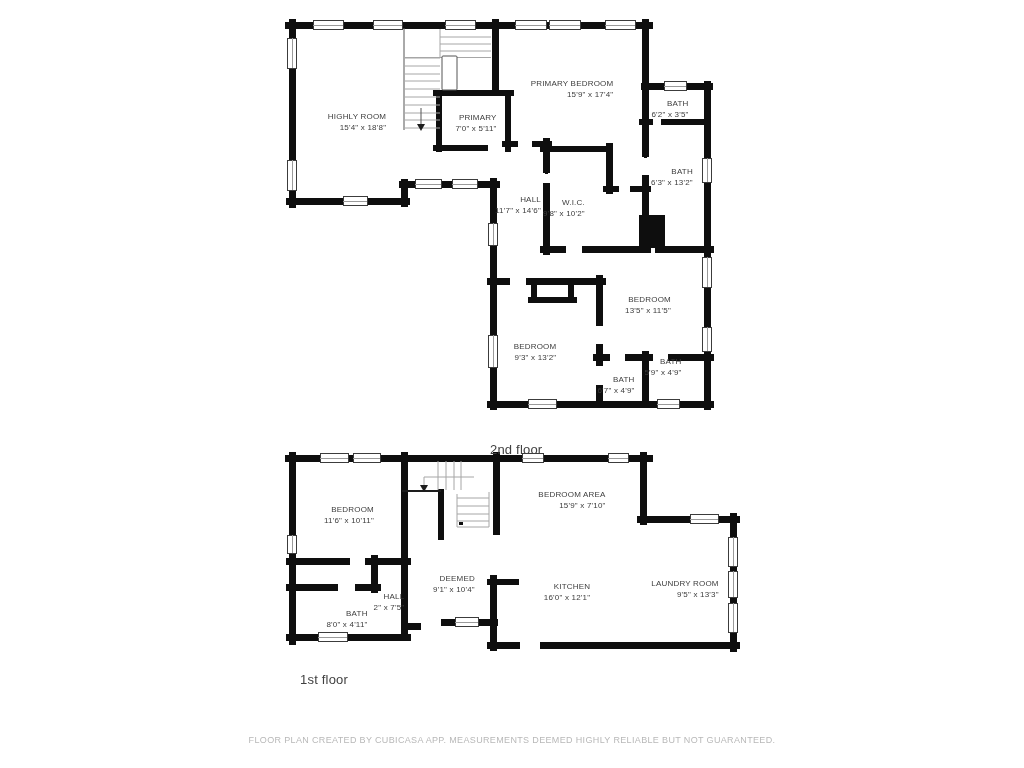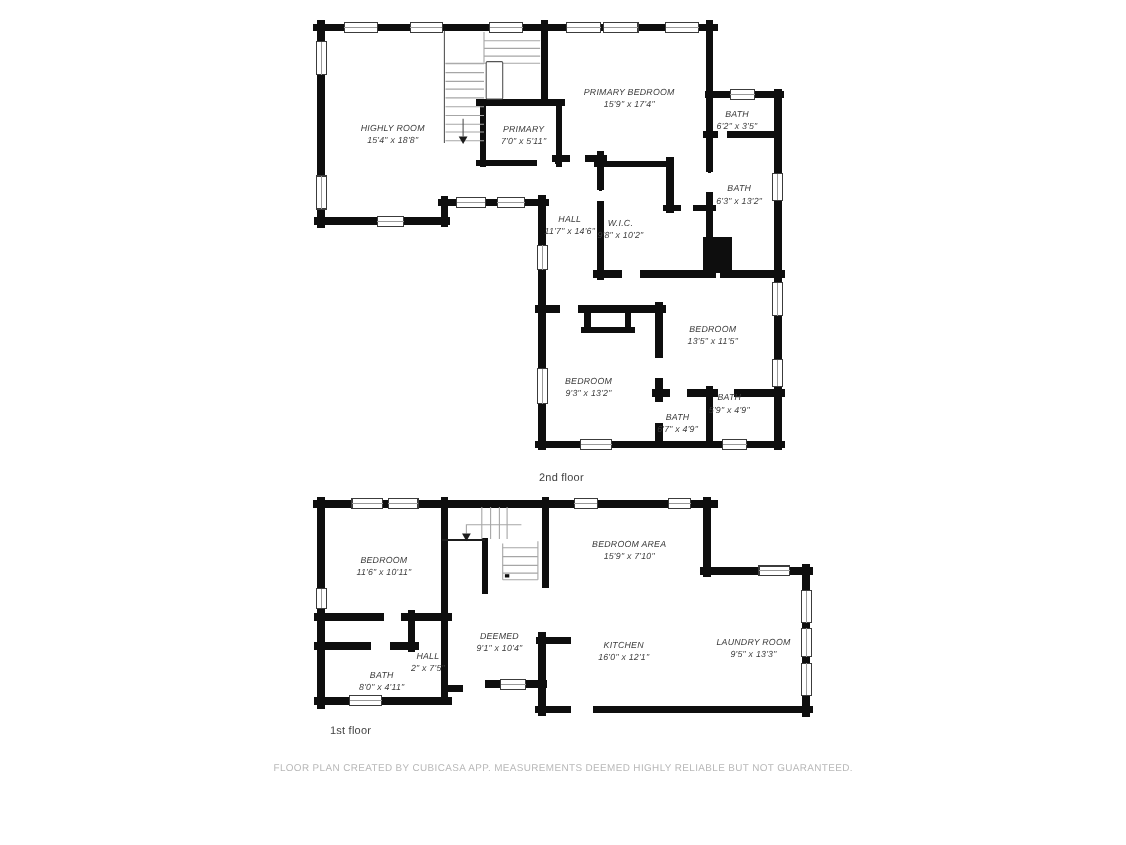--- a/index.html
+++ b/index.html
@@ -9,24 +9,24 @@
   .w  {stroke:#0e0e0e;stroke-width:7;stroke-linecap:square;}
   .w6 {stroke:#0e0e0e;stroke-width:6;stroke-linecap:square;}
   .wt2{stroke:#1d1d1d;stroke-width:2;}
   .g  {stroke:#a6a6a6;stroke-width:1;fill:none;}
   .gd {stroke:#555555;stroke-width:1;fill:none;}
   .win{fill:#ffffff;stroke:#3c3c3c;stroke-width:1;}
   .winm{stroke:#9a9a9a;stroke-width:1;}
   .dot{fill:#0e0e0e;}
   .blk{fill:#0e0e0e;}
   .arr{fill:#1d1d1d;}
-  .rlabel{position:absolute;transform:translate(-50%,-50%);text-align:center;
-          font-size:8px;line-height:11px;letter-spacing:0.2px;color:#3c3c3c;white-space:nowrap;font-style:italic;}
-  .floor-label{position:absolute;font-size:10px;color:#414141;letter-spacing:0.2px;}
-  .disclaimer{position:absolute;left:0;right:0;top:693px;text-align:center;
+  .rlabel{position:absolute;transform:translate(-50%,-50%);text-align:right;
+          font-size:8px;line-height:11px;letter-spacing:0.2px;color:#3c3c3c;white-space:nowrap;}
+  .floor-label{position:absolute;font-size:13px;color:#414141;letter-spacing:0.2px;margin-top:13px;}
+  .disclaimer{position:absolute;left:0;right:0;top:735px;text-align:center;
           font-size:9px;letter-spacing:0.35px;color:#b8b8b8;white-space:nowrap;}
 </style>
 </head>
 <body>
 
 <div class="canvas">
 
 <svg width="1024" height="768" viewBox="0 0 1024 768" shape-rendering="crispEdges">
 
   <g>

